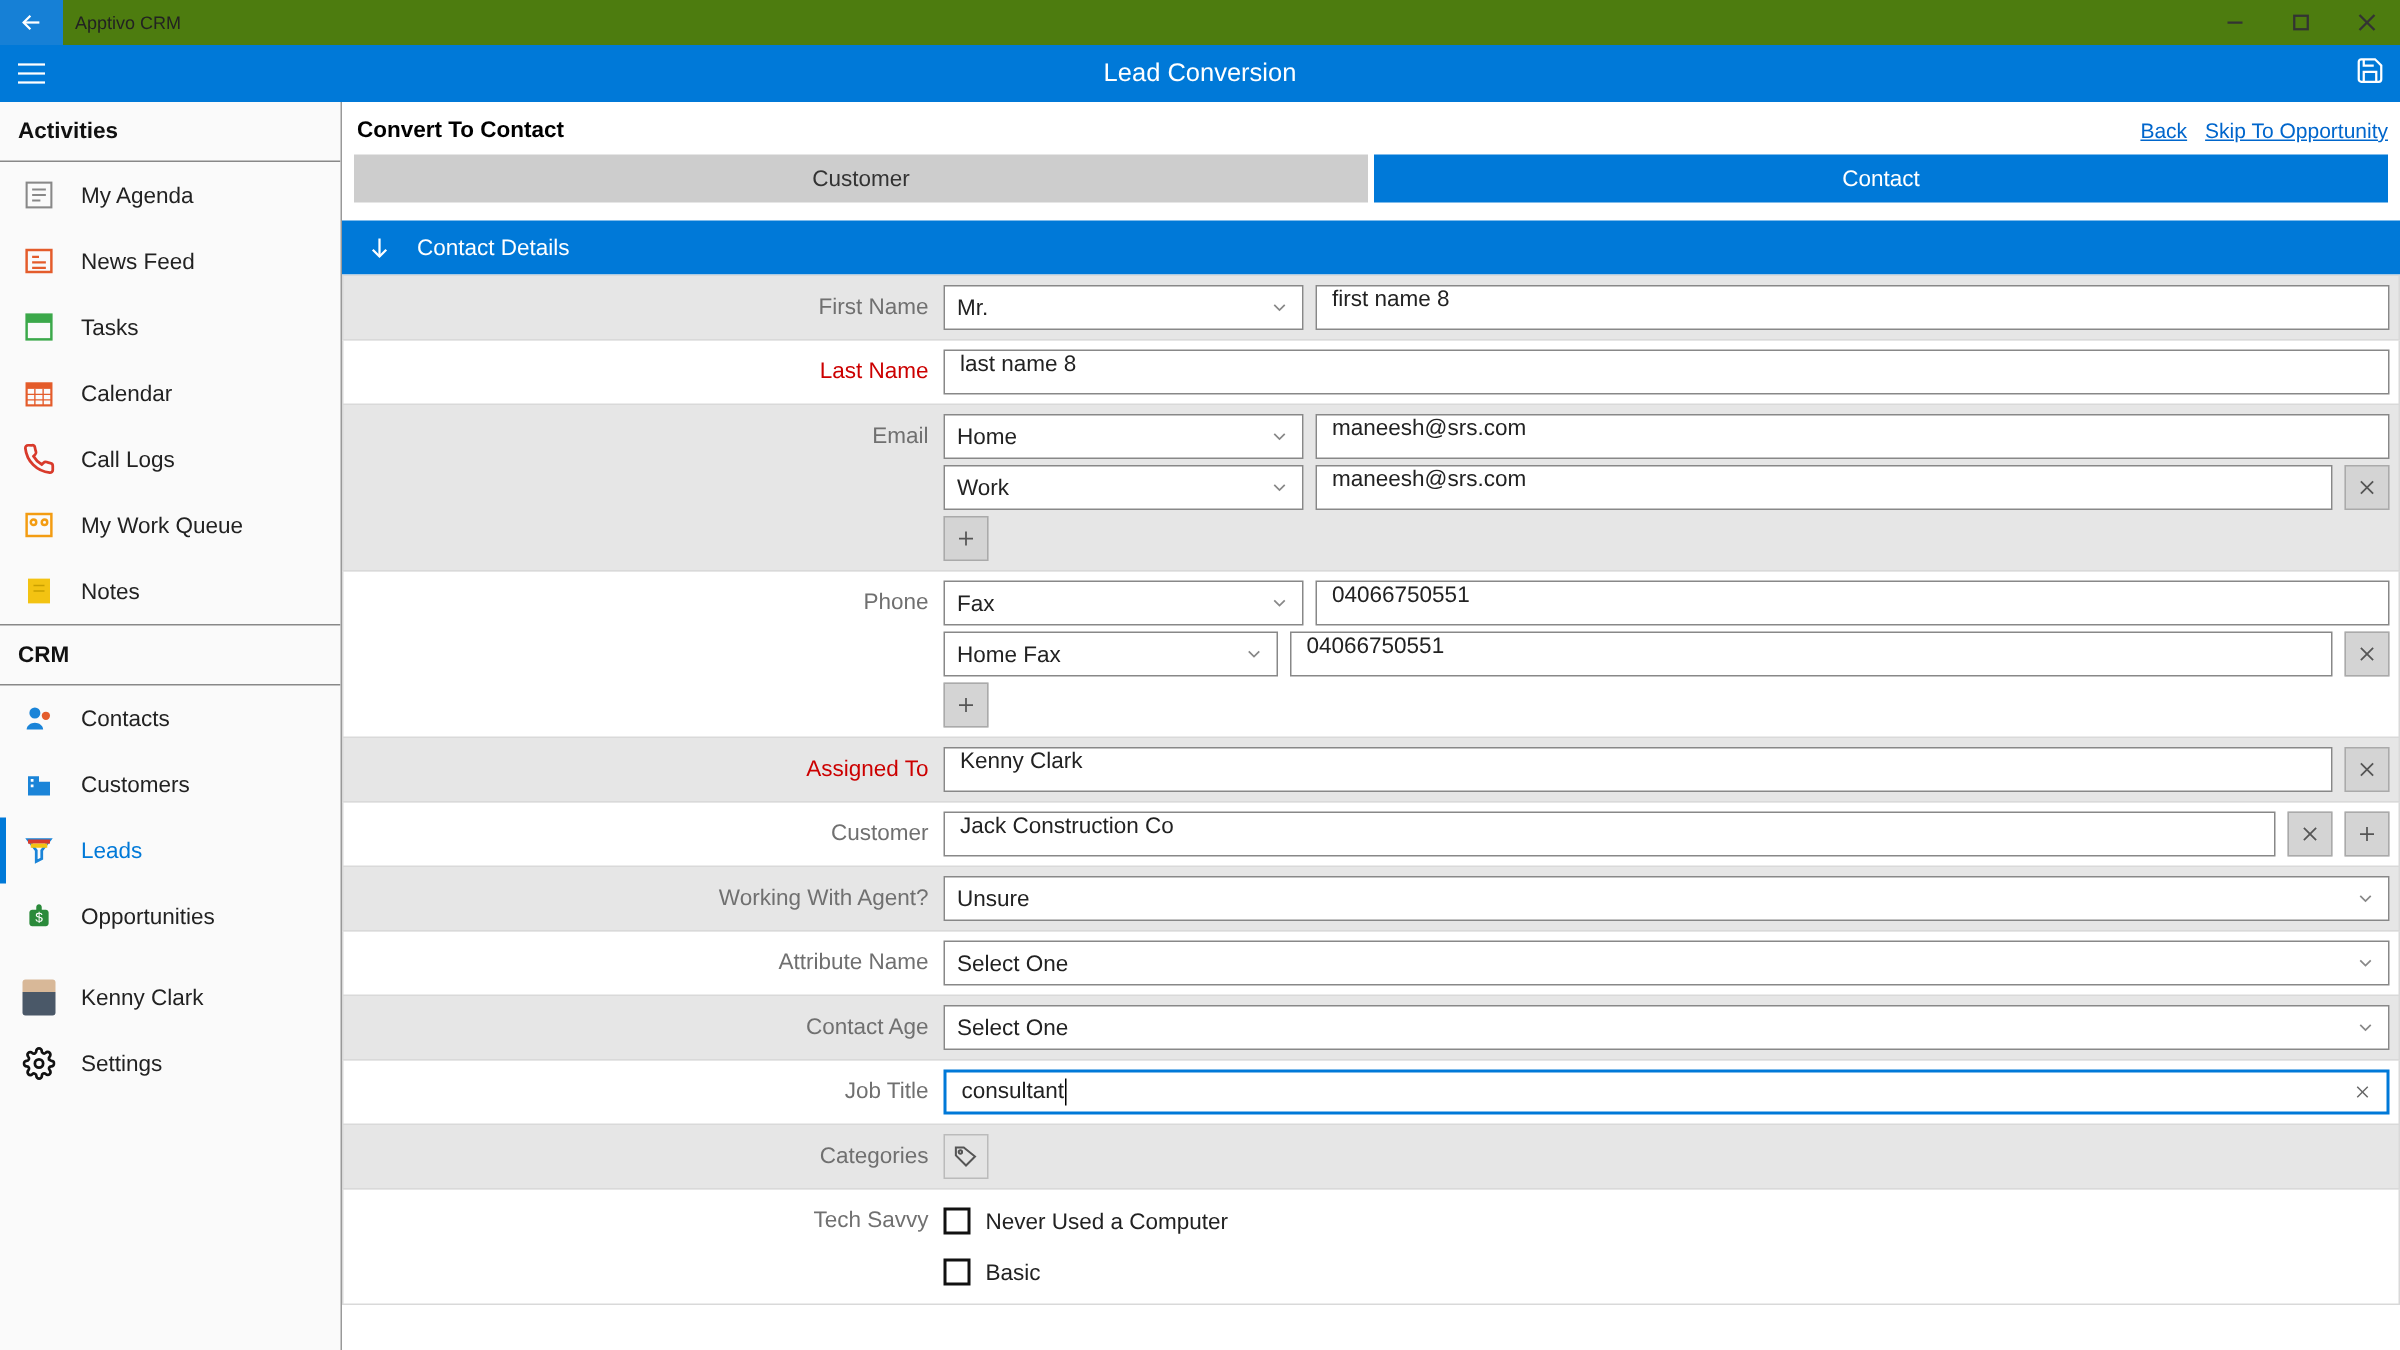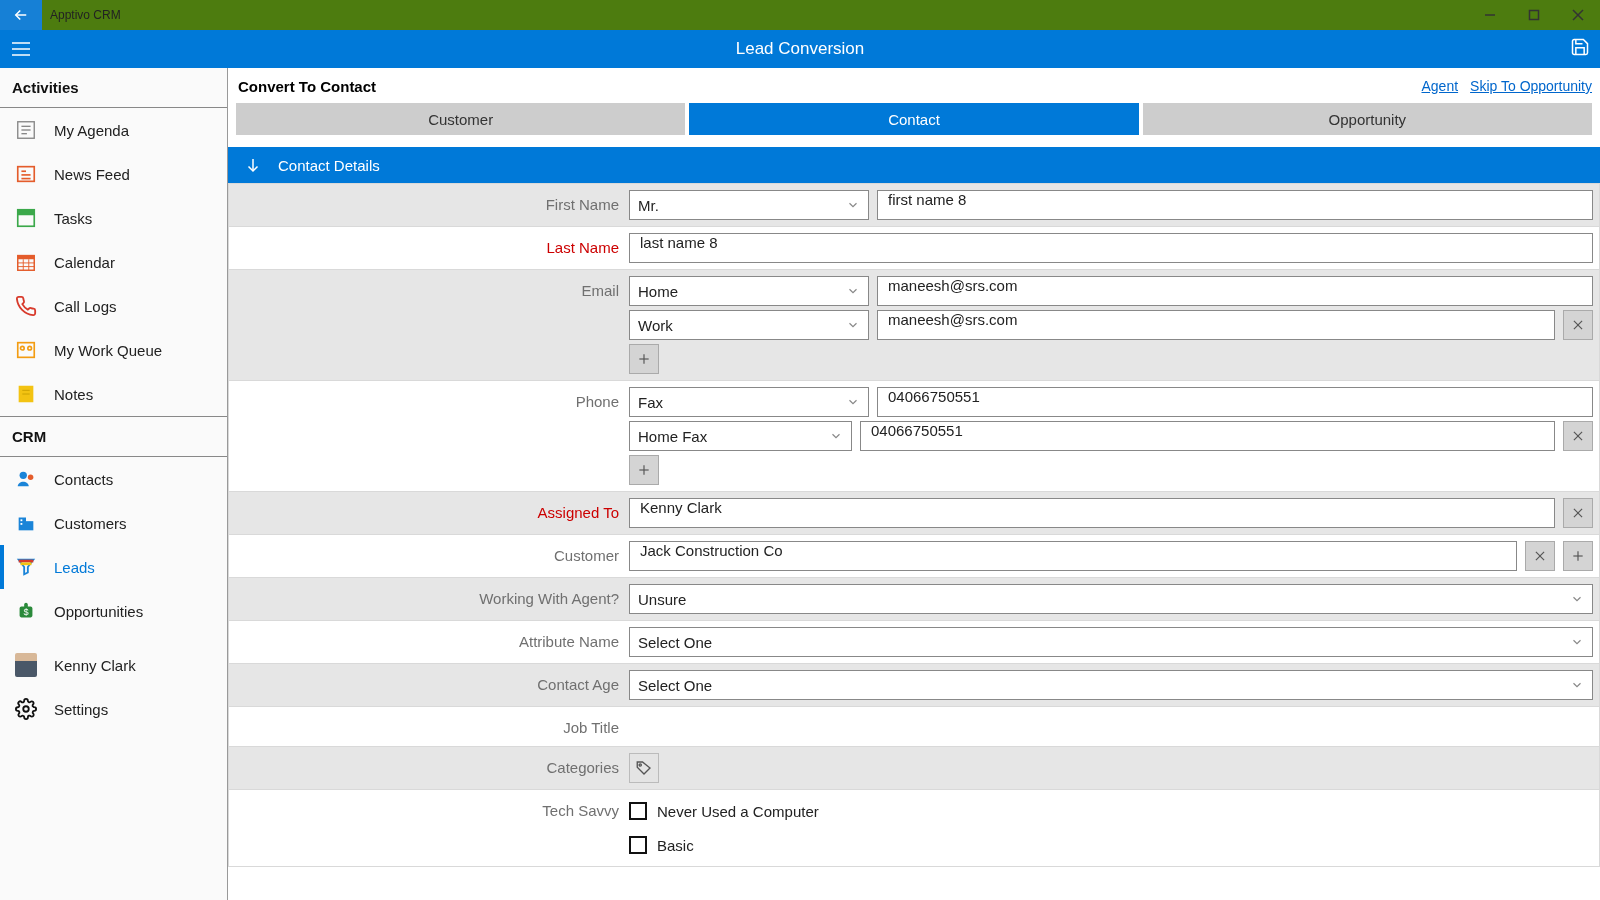--- a/index.html
+++ b/index.html
@@ -26,21 +26,21 @@
 
 .section-title { font-size: 15px; font-weight: 600; padding: 11px 12px 11px 12px; border-bottom: 1px solid #888; color: #111; }
 .nav-item { display: flex; align-items: center; height: 44px; padding-left: 14px; gap: 16px; cursor: pointer; }
 .nav-item.active { border-left: 4px solid #0079d8; padding-left: 10px; }
 .nav-item .label { font-size: 15px; color: #222; }
 .nav-item.active .label { color: #0079d8; }
 .nav-item .icon { width: 24px; height: 24px; display: flex; align-items: center; justify-content: center; }
 .avatar-pic { width: 22px; height: 24px; background: linear-gradient(#d8b898 35%, #4a5868 35%); border-radius: 2px; }
 
 
-.page-head { display: flex; align-items: flex-start; justify-content: space-between; padding: 10px 8px 8px 10px; }
+.page-head { display: flex; align-items: flex-end; justify-content: space-between; padding: 10px 8px 8px 10px; }
 .page-head .ph-title { font-size: 15px; font-weight: 600; }
 .page-head .links { display: flex; gap: 12px; }
 .page-head .links a { color: #0066cc; text-decoration: underline; font-size: 14px; }
 
 
 .steptabs { display: flex; gap: 4px; padding: 0 8px; }
 .steptab { flex: 1; height: 32px; display: flex; align-items: center; justify-content: center; background: #cdcdcd; color: #333; font-size: 15px; }
 .steptab.active { background: #0079d8; color: #fff; }
 
 
@@ -261,29 +261,28 @@
           </svg>
         </span>
       <span class="label">Settings</span>
     </div>
   </div>
 
   <div class="main">
     <div class="page-head">
       <span class="ph-title">Convert To Contact</span>
       <div class="links">
-        <a>Agent</a>
+        <a>Back</a>
         <a>Skip To Opportunity</a>
       </div>
     </div>
 
     <div class="steptabs">
       <div class="steptab">Customer</div>
       <div class="steptab active">Contact</div>
-      <div class="steptab">Opportunity</div>
     </div>
 
     <div class="form-section-head">
       <svg width="18" height="18" viewBox="0 0 24 24" fill="none" stroke="#fff" stroke-width="2">
           <line x1="12" y1="4" x2="12" y2="20"></line>
           <polyline points="6 14 12 20 18 14"></polyline>
         </svg>
       <span class="txt">Contact Details</span>
     </div>
 
@@ -462,20 +461,31 @@
               <svg class="chevdown" viewBox="0 0 24 24" fill="none" stroke="#888" stroke-width="2">
                   <polyline points="6 9 12 15 18 9"></polyline>
                 </svg>
             </div>
           </div>
         </div>
       </div>
 
       <div class="form-row">
         <div class="form-label">Job Title</div>
+        <div class="form-fields">
+          <div class="field-line">
+            <div class="text-input focused" style="position:relative; display:flex; align-items:center; justify-content:space-between;">
+              <span><span>consultant</span><span class="cursor-caret"></span></span>
+              <svg width="12" height="12" viewBox="0 0 24 24" fill="none" stroke="#666" stroke-width="2">
+                  <line x1="5" y1="5" x2="19" y2="19"></line>
+                  <line x1="19" y1="5" x2="5" y2="19"></line>
+                </svg>
+            </div>
+          </div>
+        </div>
       </div>
 
       <div class="form-row alt">
         <div class="form-label">Categories</div>
         <div class="form-fields">
           <div class="field-line">
             <div class="tag-btn">
               <svg width="18" height="18" viewBox="0 0 24 24" fill="none" stroke="#555" stroke-width="1.8">
                   <path d="M20 12l-8 8-9-9V4h7z"></path>
                   <circle cx="7" cy="8" r="1.5"></circle>

